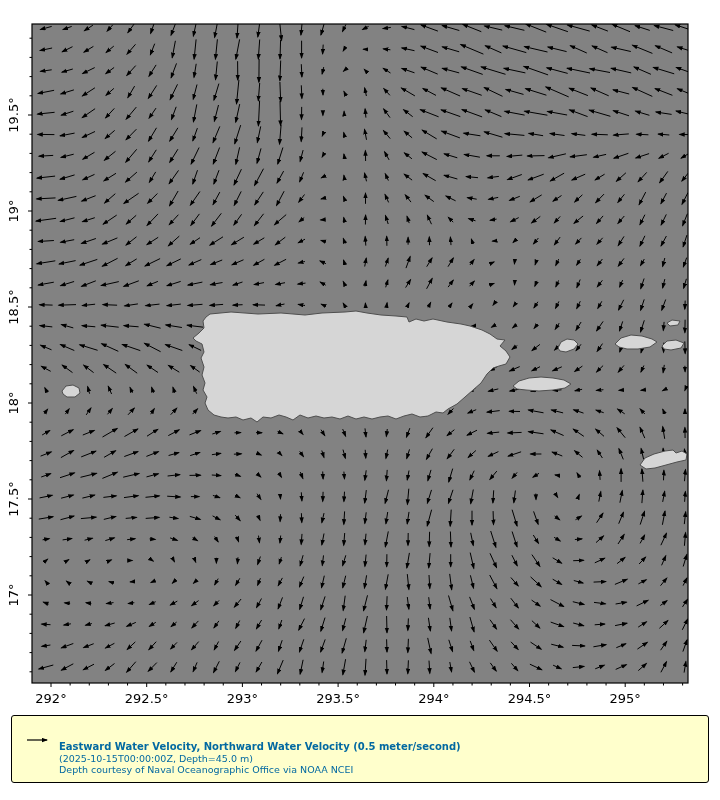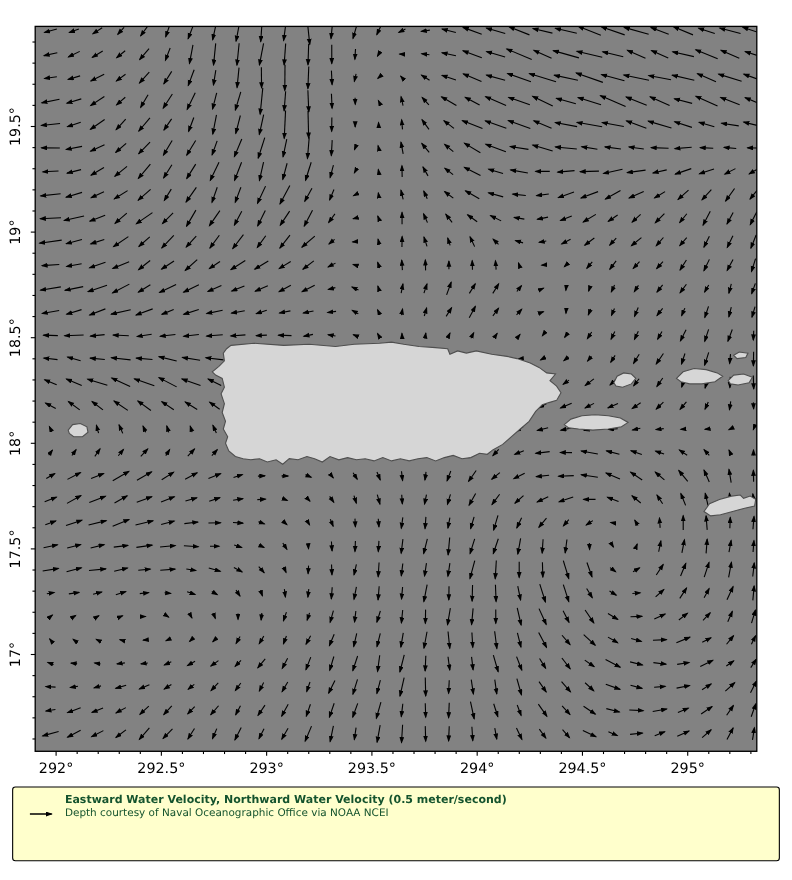--- a/index.html
+++ b/index.html
@@ -3,21 +3,21 @@
 <meta charset="utf-8">
 <style>
   html,body{margin:0;padding:0;background:#ffffff;}
   .figure{position:relative;width:720px;height:800px;background:#ffffff;overflow:hidden;
           font-family:"DejaVu Sans", sans-serif;}
   .map-svg{position:absolute;left:0;top:0;}
   .tick-label{font-family:"DejaVu Sans", sans-serif;font-size:13px;fill:#000;}
   .legend{position:absolute;box-sizing:border-box;border:1.5px solid #000;border-radius:3px;
           display:flex;align-items:flex-start;}
   .legend-arrow-wrap{flex:0 0 auto;margin:13px 6px 0 15px;}
-  .legend-text{flex:1 1 auto;padding-top:6px;line-height:11.6px;color:#14532d;}
+  .legend-text{flex:1 1 auto;padding-top:25px;line-height:11.6px;color:#0369a1;}
   .legend-title{font-size:10px;font-weight:bold;}
   .legend-line{font-size:9.5px;}
 </style>
 </head>
 <body>
 
 <div class="figure">
 
   <svg class="map-svg" id="map-svg" width="720" height="712" viewBox="0 0 720 712">
     <defs>
@@ -1091,17 +1091,18 @@
   </svg>
 
   <div class="legend" id="legend-box" style="left: 11px; top: 715px; width: 698px; height: 68px; background: rgb(255, 255, 204); border-color: rgb(0, 0, 0);">
     <div class="legend-arrow-wrap">
       <svg width="26" height="8" viewBox="0 0 26 8">
         <line x1="0" y1="4" x2="20" y2="4" stroke="#000" stroke-width="1.2" marker-end="url(#ah)"></line>
       </svg>
     </div>
     <div class="legend-text">
       <div class="legend-title">Eastward Water Velocity, Northward Water Velocity (0.5 meter/second)</div>
+      <div class="legend-line">(2025-10-15T00:00:00Z, Depth=45.0 m)</div>
       <div class="legend-line">Depth courtesy of Naval Oceanographic Office via NOAA NCEI</div>
     </div>
   </div>
 
 </div>
 
 </body></html>

